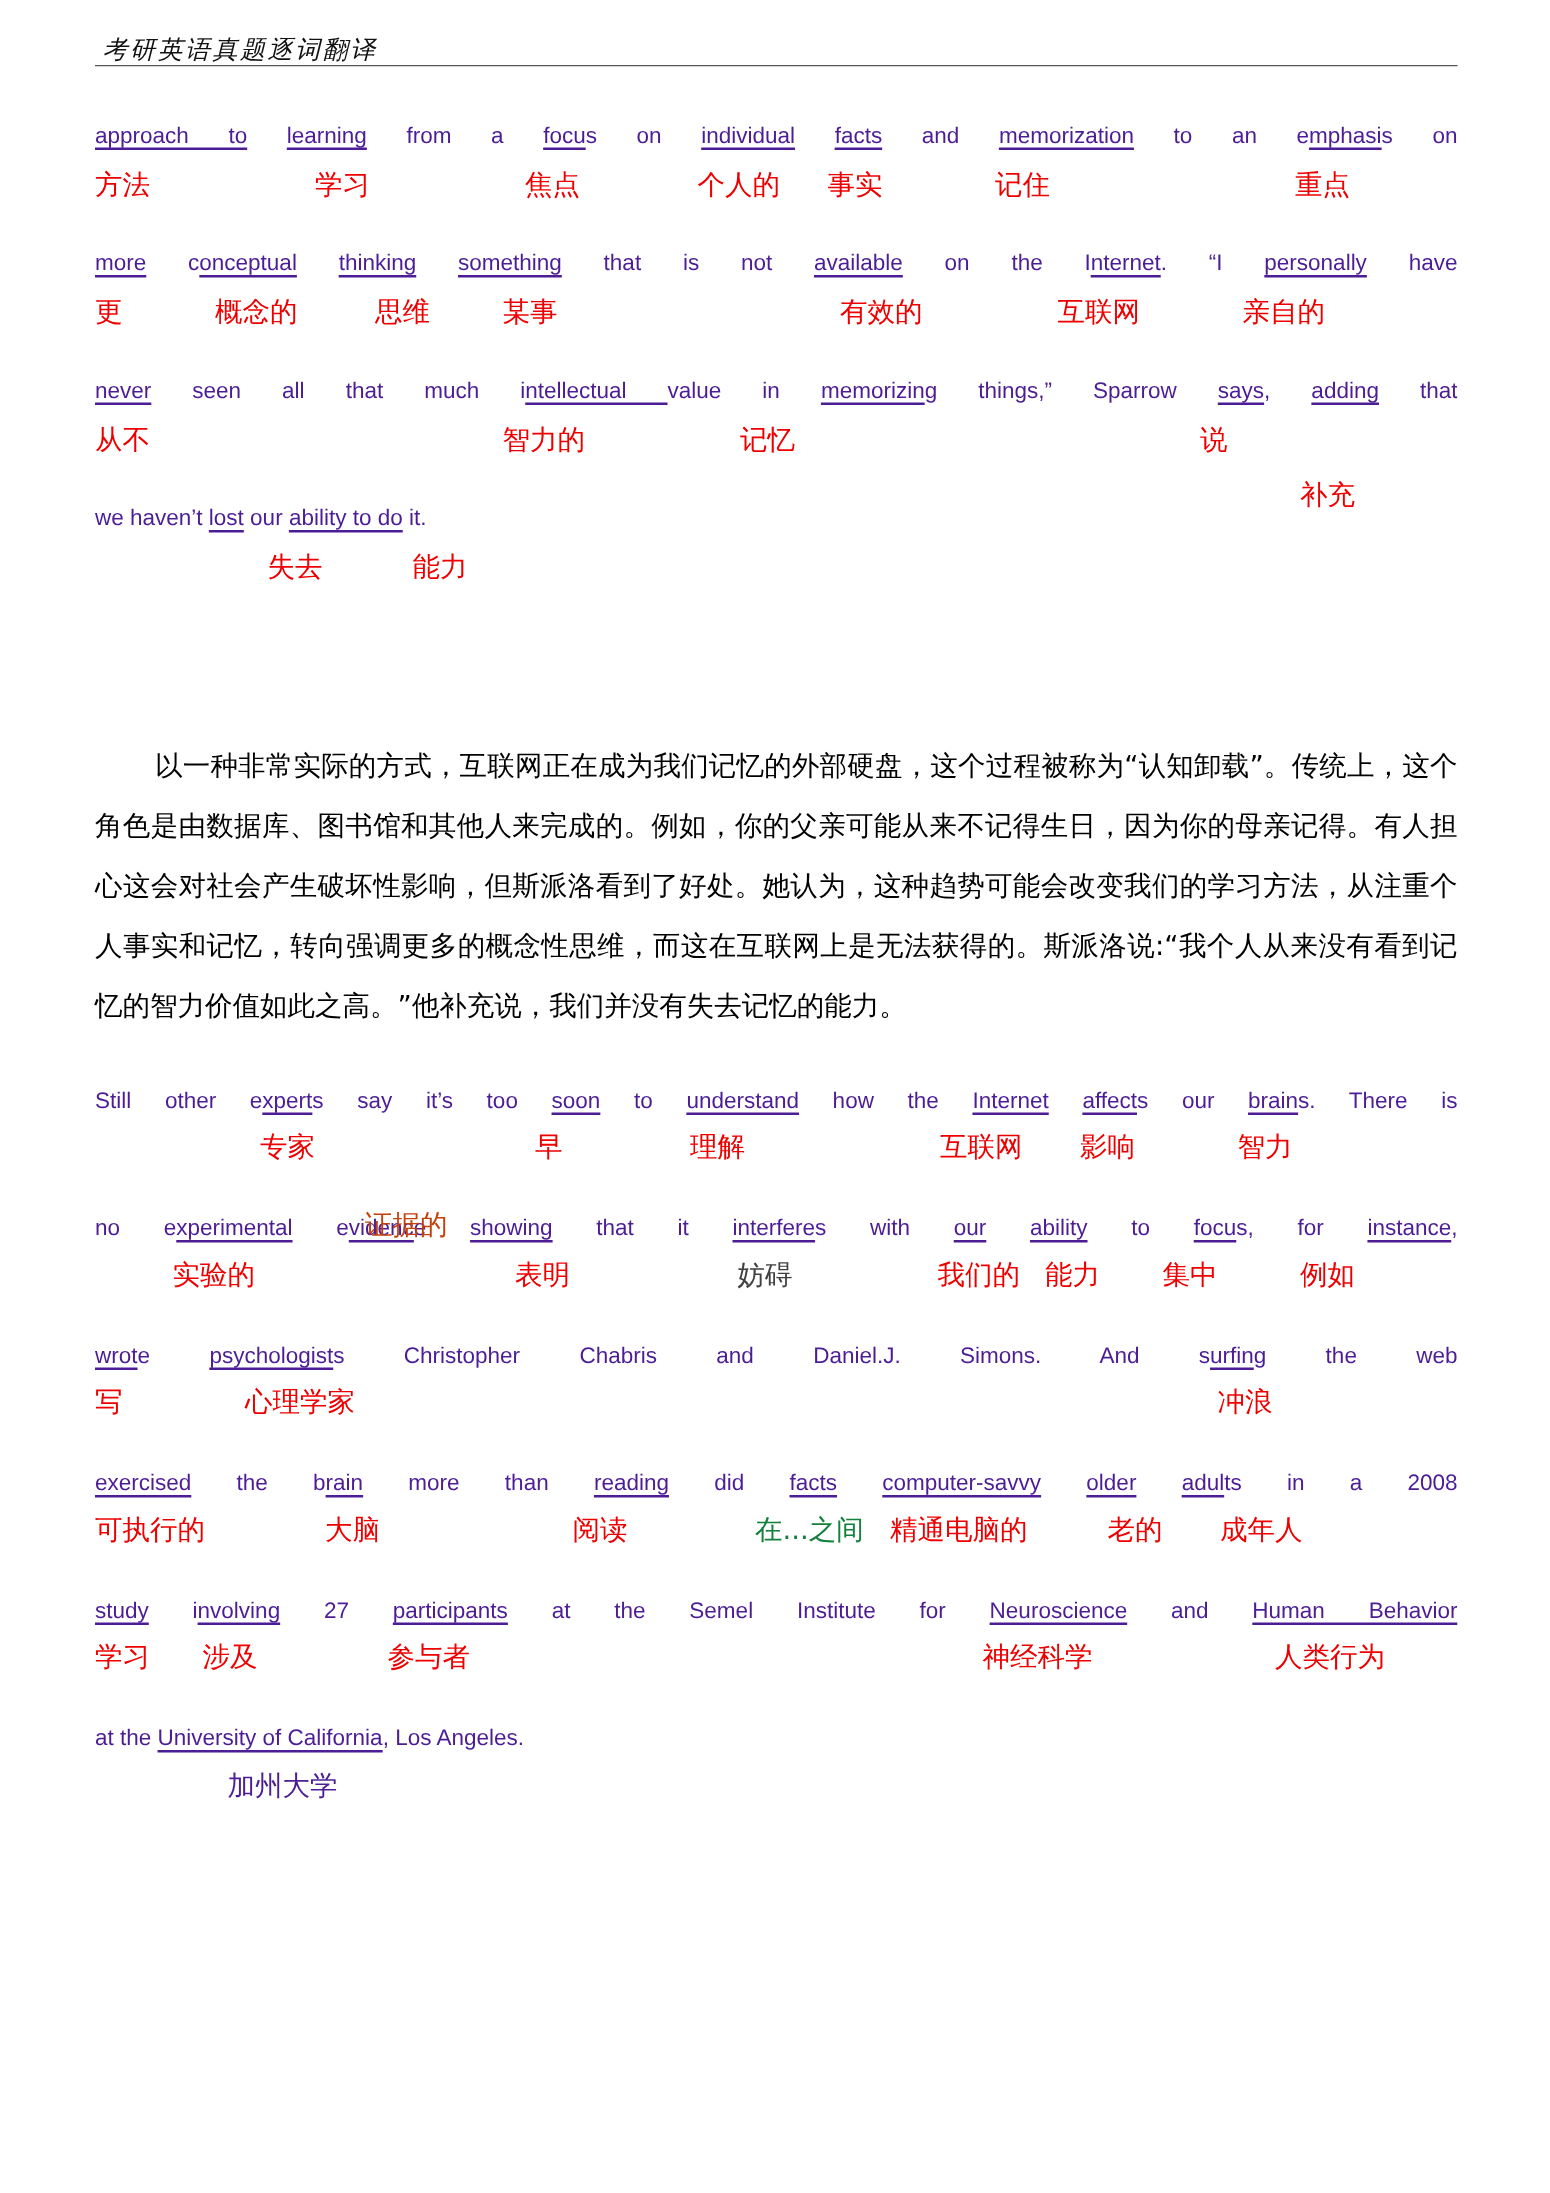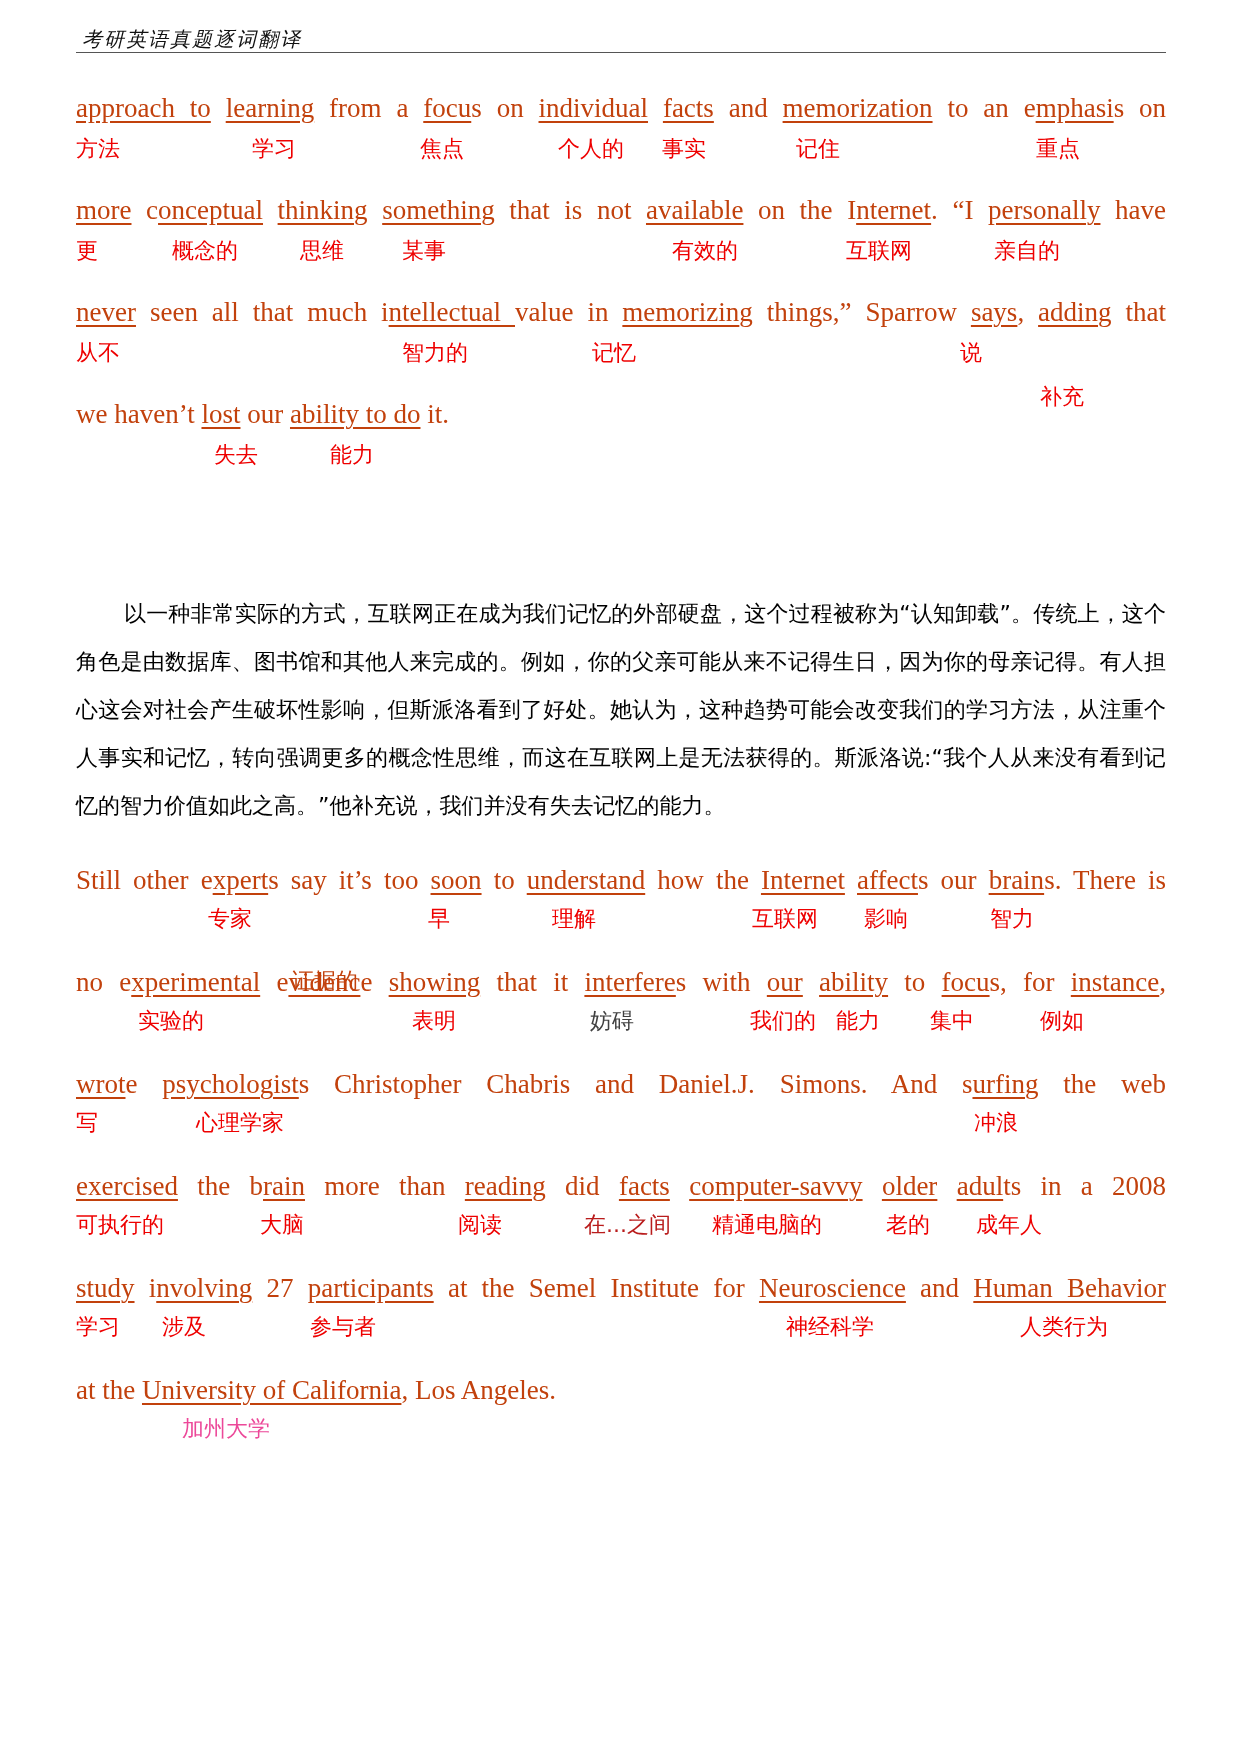--- a/index.html
+++ b/index.html
@@ -1,19 +1,19 @@
 <!DOCTYPE html>
 <html><head>
 <meta charset="utf-8">
 <style>
   html, body { margin:0; padding:0; background:#ffffff; }
   body { width:1240px; height:1754px; position:relative; overflow:hidden; }
   .header { position:absolute; left:76px; top:22px; width:1090px; height:30px; border-bottom:1px solid #555; }
   .header-title { position:absolute; left:6px; top:4px; font-family:"DejaVu Serif", serif; font-size:20px; font-style:italic; color:#111; letter-spacing:2px; }
-  .en { position:absolute; left:76px; width:1090px; font-family:Liberation Serif, serif; font-size:27px; color:#c2410c; white-space:nowrap; line-height:32px; }
+  .en { position:absolute; left:76px; width:1090px; font-family:Liberation Sans, sans-serif; font-size:18px; color:#4c1d95; white-space:nowrap; line-height:32px; }
   .en.justify { text-align:justify; text-align-last:justify; white-space:normal; height:32px; overflow:hidden; }
   .en u { text-decoration:underline; text-underline-offset:4px; text-decoration-thickness:1.5px; }
   .gloss { position:absolute; font-family:"DejaVu Sans", sans-serif; font-size:22px; color:#ee0000; white-space:nowrap; line-height:26px; }
   .zh { position:absolute; left:76px; width:1090px; font-family:"DejaVu Sans", sans-serif; font-size:22px; color:#000; line-height:48px; text-align:justify; }
   .zh-indent { text-indent:48px; }
 </style>
 </head>
 <body>
 
 <div class="header">
@@ -80,22 +80,22 @@
 <span class="gloss" style="left: 750px; top: 1008px; color: rgb(238, 0, 0);">我们的</span>
 <span class="gloss" style="left: 836px; top: 1008px; color: rgb(238, 0, 0);">能力</span>
 <span class="gloss" style="left: 930px; top: 1008px; color: rgb(238, 0, 0);">集中</span>
 <span class="gloss" style="left: 1040px; top: 1008px; color: rgb(238, 0, 0); text-align: right;">例如</span>
 <span class="gloss" style="left: 76px; top: 1110px; color: rgb(238, 0, 0);">写</span>
 <span class="gloss" style="left: 196px; top: 1110px; color: rgb(238, 0, 0);">心理学家</span>
 <span class="gloss" style="left: 974px; top: 1110px; color: rgb(238, 0, 0);">冲浪</span>
 <span class="gloss" style="left: 76px; top: 1212px; color: rgb(238, 0, 0);">可执行的</span>
 <span class="gloss" style="left: 250px; top: 1212px; color: rgb(238, 0, 0); margin-left: 10px;">大脑</span>
 <span class="gloss" style="left: 458px; top: 1212px; color: rgb(238, 0, 0);">阅读</span>
-<span class="gloss" style="left: 584px; top: 1212px; color: #b91c1c; text-align: center;">在...之间</span>
+<span class="gloss" style="left: 604px; top: 1212px; color: #15803d; text-align: center;">在...之间</span>
 <span class="gloss" style="left: 712px; top: 1212px; color: rgb(238, 0, 0);">精通电脑的</span>
 <span class="gloss" style="left: 886px; top: 1212px; color: rgb(238, 0, 0);">老的</span>
 <span class="gloss" style="left: 976px; top: 1212px; color: rgb(238, 0, 0);">成年人</span>
 <span class="gloss" style="left: 76px; top: 1314px; color: rgb(238, 0, 0);">学习</span>
 <span class="gloss" style="left: 162px; top: 1314px; color: rgb(238, 0, 0);">涉及</span>
 <span class="gloss" style="left: 310px; top: 1314px; color: rgb(238, 0, 0);">参与者</span>
 <span class="gloss" style="left: 786px; top: 1314px; color: rgb(238, 0, 0);">神经科学</span>
 <span class="gloss" style="left: 1020px; top: 1314px; color: rgb(238, 0, 0);">人类行为</span>
-<span class="gloss" style="left: 182px; top: 1416px; color: #ec4899; font-family: Liberation Serif, serif;">加州大学</span>
+<span class="gloss" style="left: 182px; top: 1416px; color: #4c1d95; font-family: Liberation Serif, serif;">加州大学</span>
 
 </body></html>

